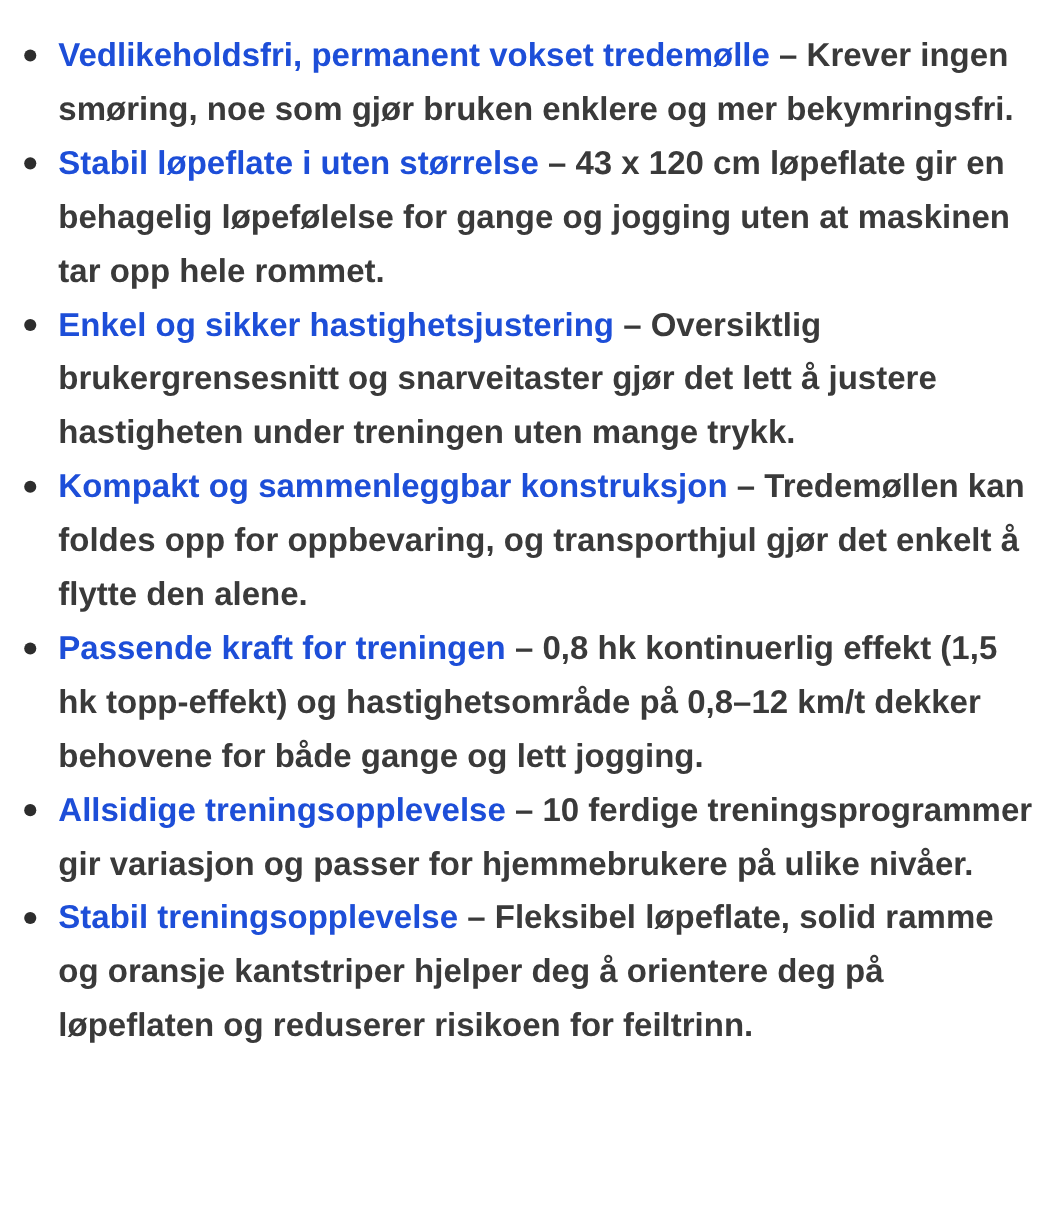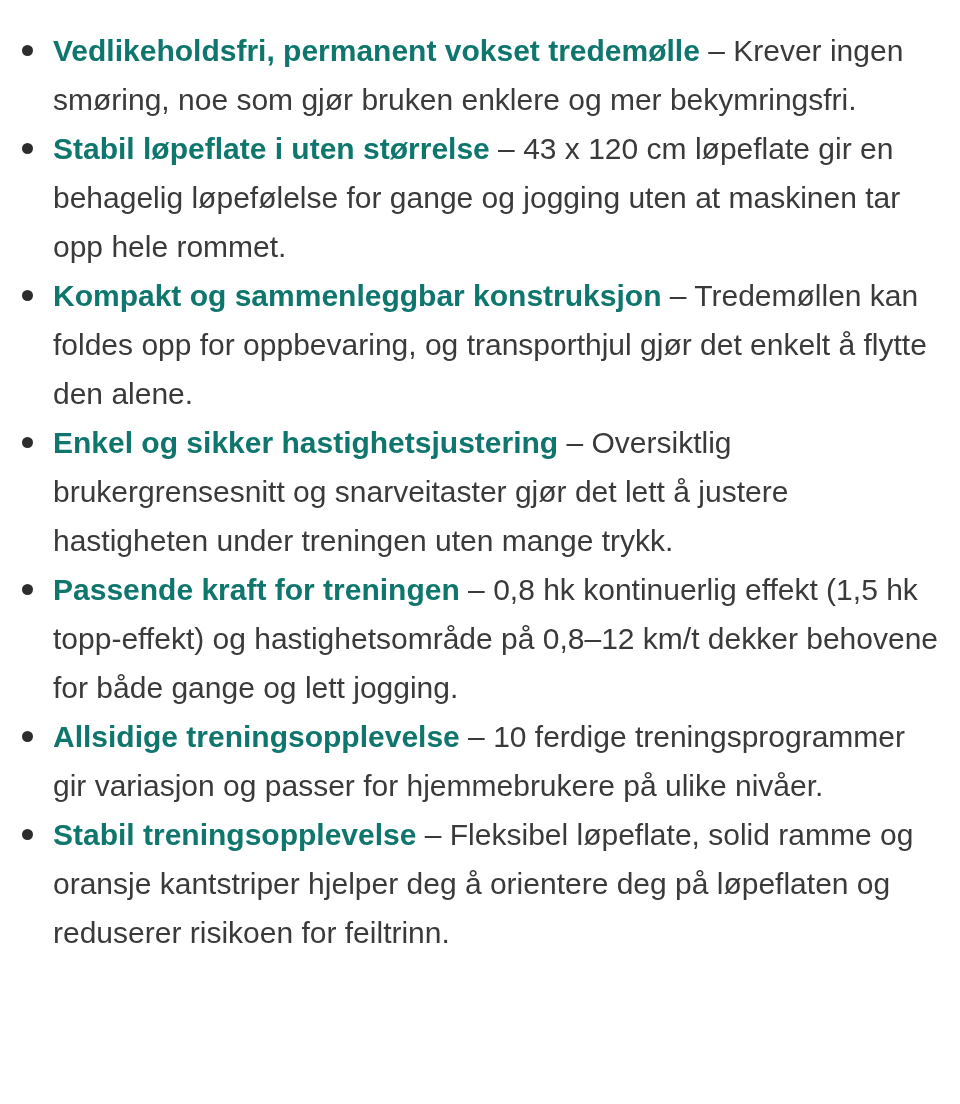--- a/index.html
+++ b/index.html
@@ -34,24 +34,24 @@
     position: absolute;
     left: 0;
     top: 19px;
     width: 11px;
     height: 11px;
     border-radius: 50%;
     background: #2d2d2d;
   }
   .feature-title {
     font-weight: 700;
-    color: #0f766e;
+    color: #1d4ed8;
   }
   .feature-body {
-    font-weight: 400;
+    font-weight: 700;
     color: #3a3a3a;
   }
 </style>
 </head>
 <body>
 
 <div class="page">
   <ul class="feature-list">
 
     <li class="feature-item">
@@ -59,26 +59,26 @@
       <span><strong class="feature-title">Vedlikeholdsfri, permanent vokset tredemølle</strong><span class="feature-body"> – Krever ingen smøring, noe som gjør bruken enklere og mer bekymringsfri.</span></span>
     </li>
 
     <li class="feature-item">
       <span class="bullet"></span>
       <span><strong class="feature-title">Stabil løpeflate i uten størrelse</strong><span class="feature-body"> – 43 x 120 cm løpeflate gir en behagelig løpefølelse for gange og jogging uten at maskinen tar opp hele rommet.</span></span>
     </li>
 
     <li class="feature-item">
       <span class="bullet"></span>
-      <span><strong class="feature-title">Kompakt og sammenleggbar konstruksjon</strong><span class="feature-body"> – Tredemøllen kan foldes opp for oppbevaring, og transporthjul gjør det enkelt å flytte den alene.</span></span>
+      <span><strong class="feature-title">Enkel og sikker hastighetsjustering</strong><span class="feature-body"> – Oversiktlig brukergrensesnitt og snarveitaster gjør det lett å justere hastigheten under treningen uten mange trykk.</span></span>
     </li>
 
     <li class="feature-item">
       <span class="bullet"></span>
-      <span><strong class="feature-title">Enkel og sikker hastighetsjustering</strong><span class="feature-body"> – Oversiktlig brukergrensesnitt og snarveitaster gjør det lett å justere hastigheten under treningen uten mange trykk.</span></span>
+      <span><strong class="feature-title">Kompakt og sammenleggbar konstruksjon</strong><span class="feature-body"> – Tredemøllen kan foldes opp for oppbevaring, og transporthjul gjør det enkelt å flytte den alene.</span></span>
     </li>
 
     <li class="feature-item">
       <span class="bullet"></span>
       <span><strong class="feature-title">Passende kraft for treningen</strong><span class="feature-body"> – 0,8 hk kontinuerlig effekt (1,5 hk topp-effekt) og hastighetsområde på 0,8–12 km/t dekker behovene for både gange og lett jogging.</span></span>
     </li>
 
     <li class="feature-item">
       <span class="bullet"></span>
       <span><strong class="feature-title">Allsidige treningsopplevelse</strong><span class="feature-body"> – 10 ferdige treningsprogrammer gir variasjon og passer for hjemmebrukere på ulike nivåer.</span></span>

